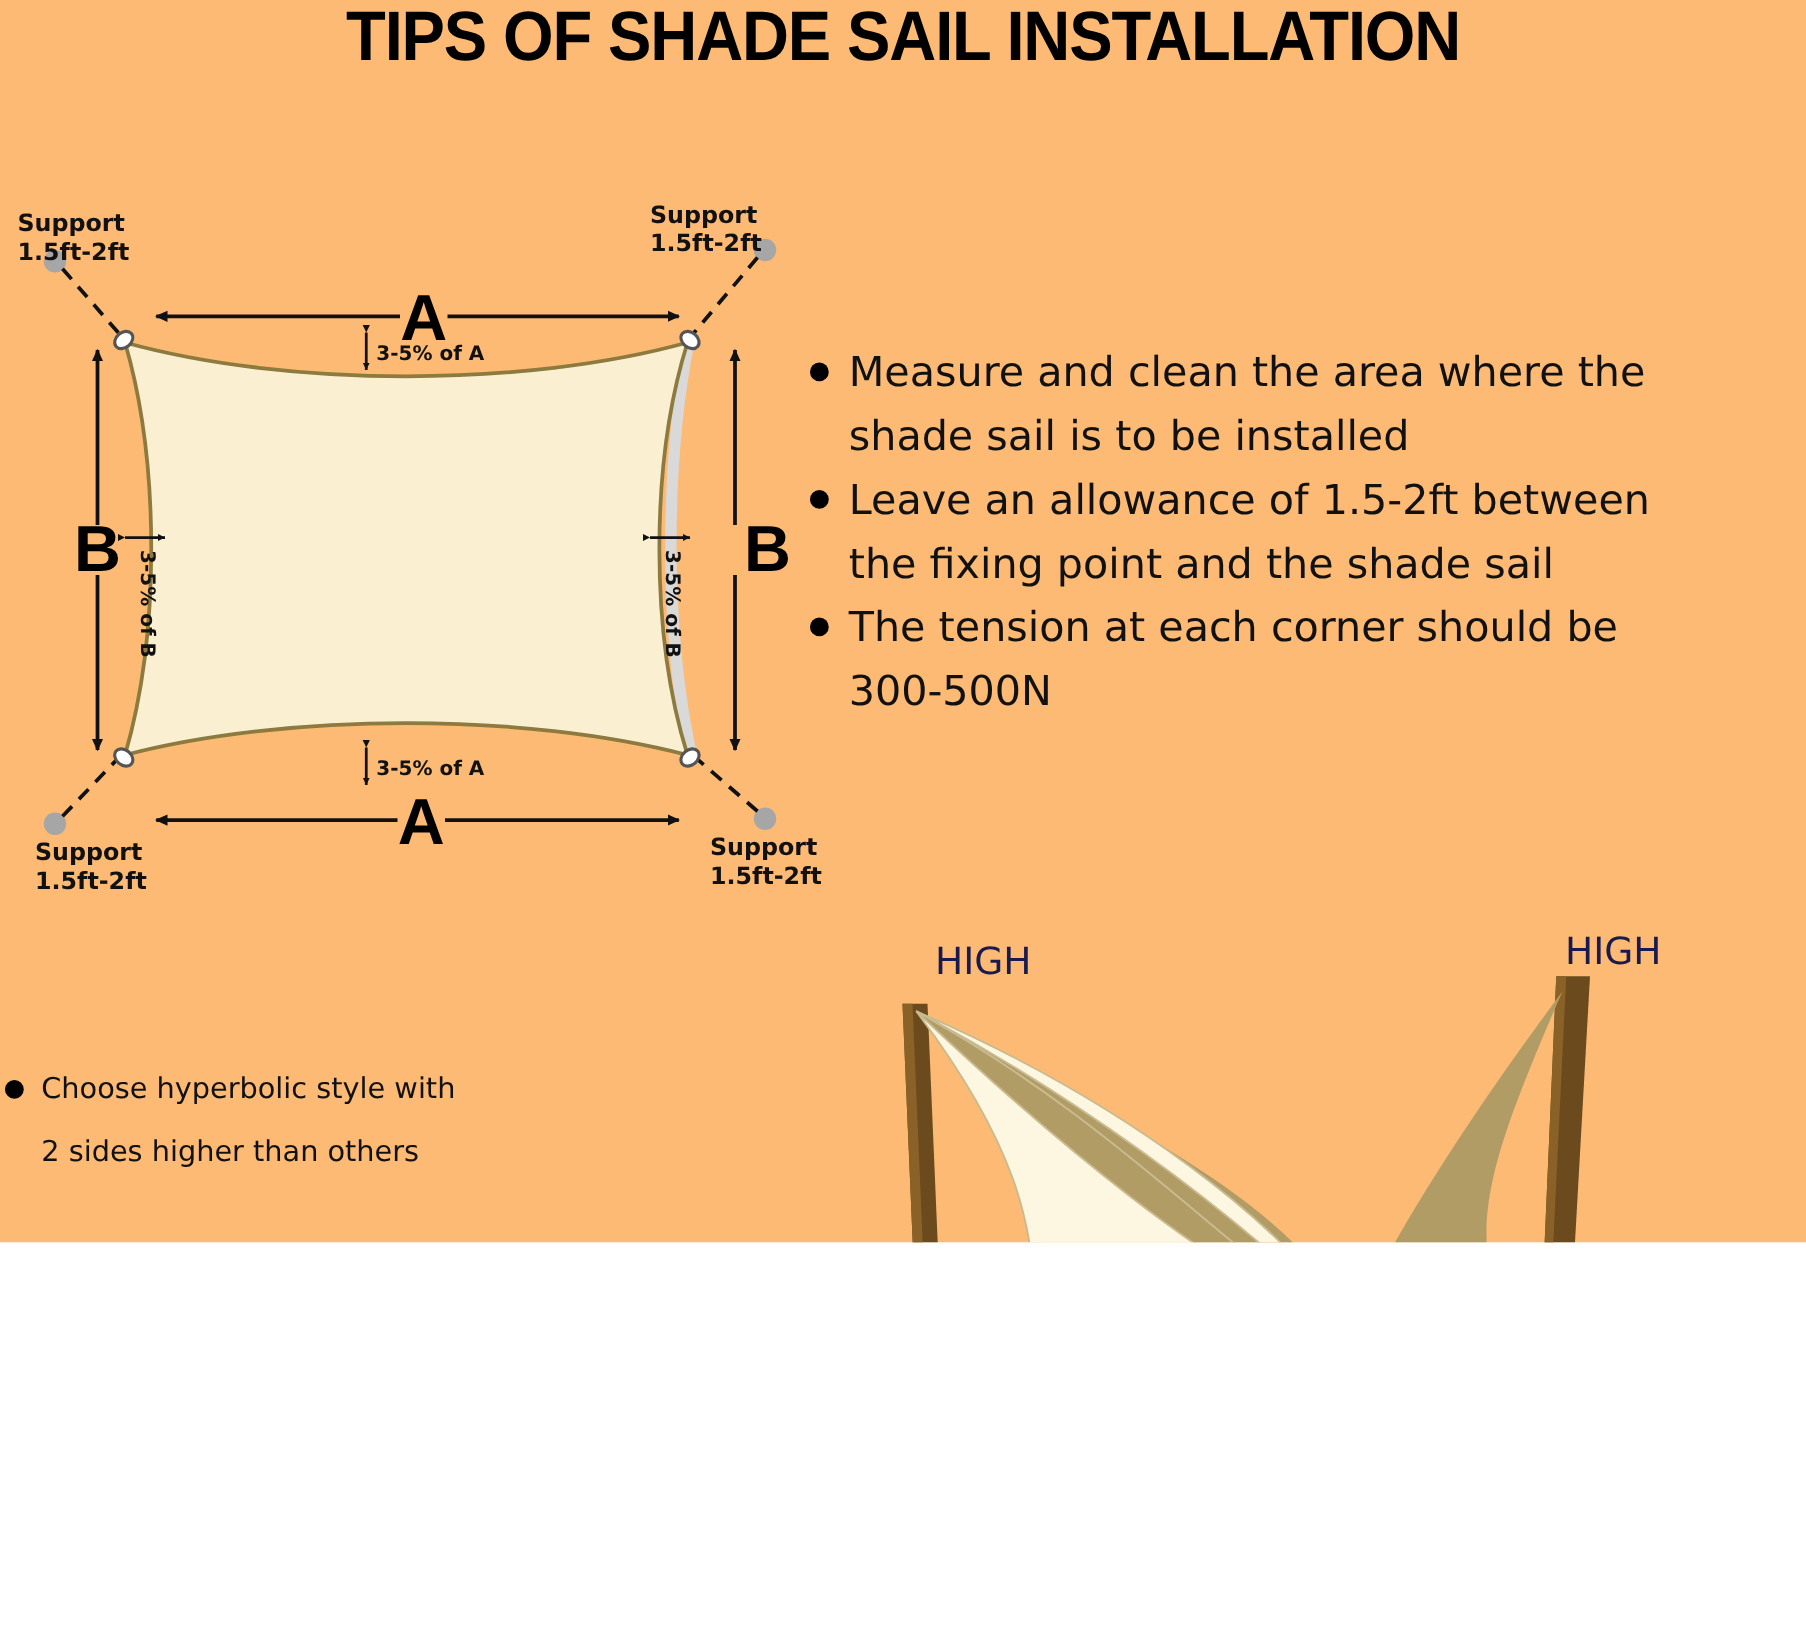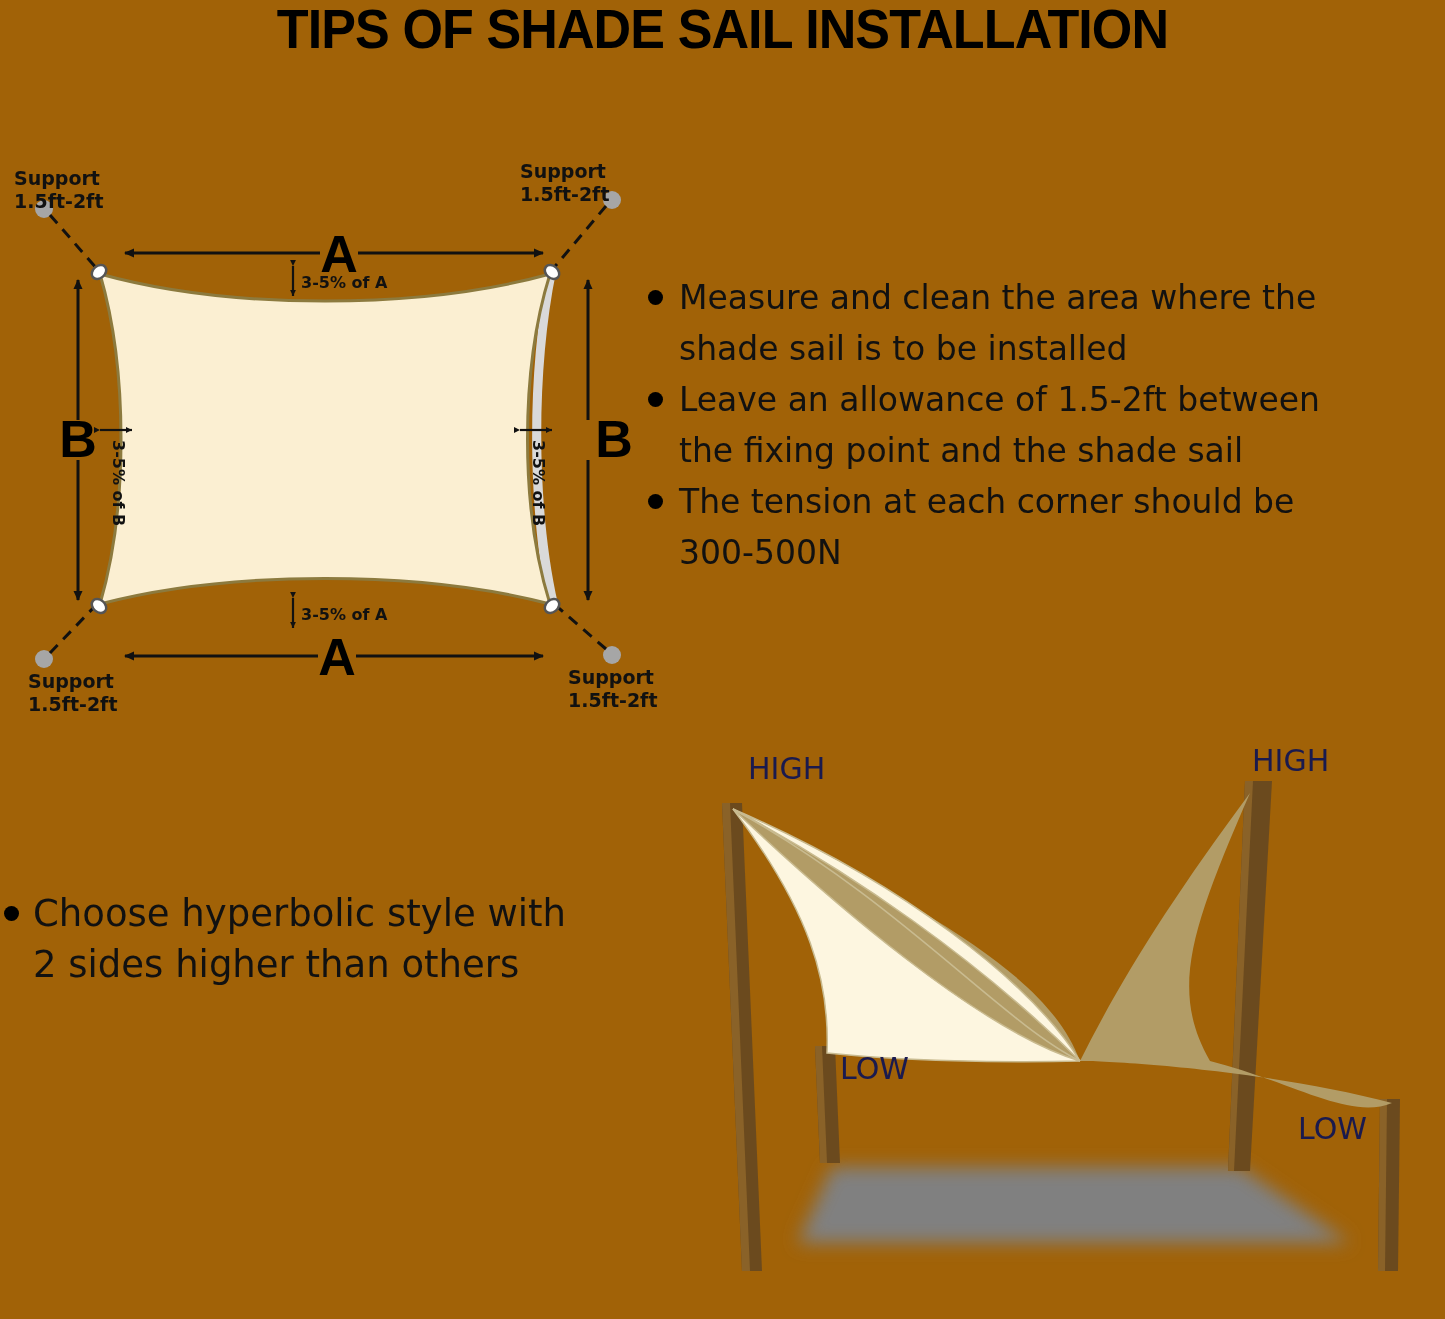--- a/index.html
+++ b/index.html
@@ -6,22 +6,22 @@
     margin: 0;
     padding: 0;
     background: #ffffff;
   }
   body {
     font-family: "DejaVu Sans", sans-serif;
   }
   #page {
     position: relative;
     width: 1445px;
-    height: 1319px;
-    background: #a16207;
+    height: 994px;
+    background: #fdba74;
     overflow: hidden;
   }
 
   
   #title {
     position: absolute;
     left: 0;
     top: 0;
     width: 1445px;
     height: 60px;
@@ -53,23 +53,23 @@
   }
   #bullets-top {
     left: 648px;
     top: 272px;
     width: 800px;
     font-size: 33px;
     line-height: 51px;
   }
   #bullets-bottom {
     left: 4px;
-    top: 888px;
+    top: 846px;
     width: 620px;
-    font-size: 37px;
+    font-size: 23px;
     line-height: 51px;
   }
   .bullet-row {
     display: flex;
     align-items: flex-start;
   }
   .bullet-dot {
     flex: 0 0 auto;
     width: 15px;
     height: 15px;

